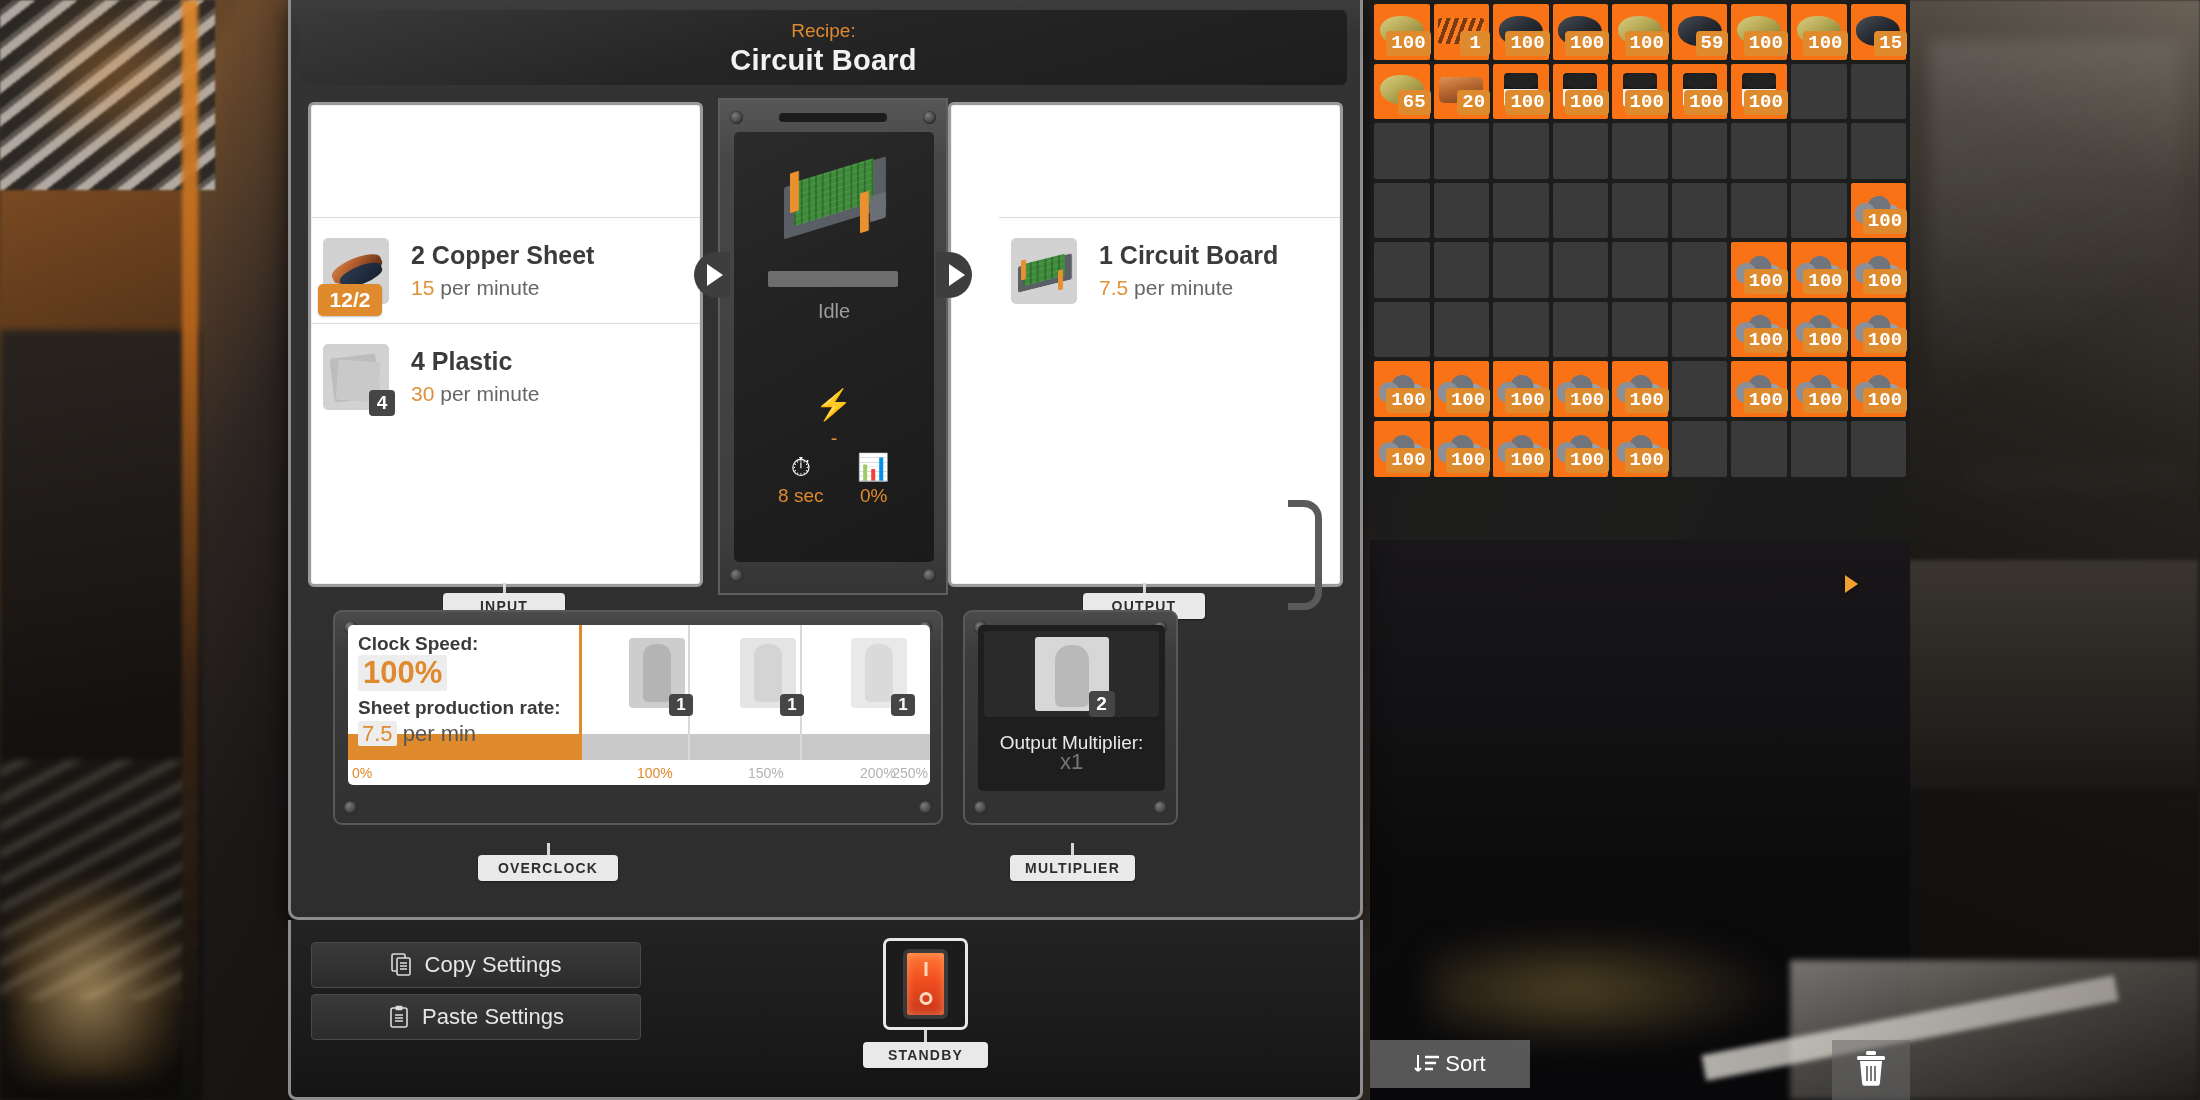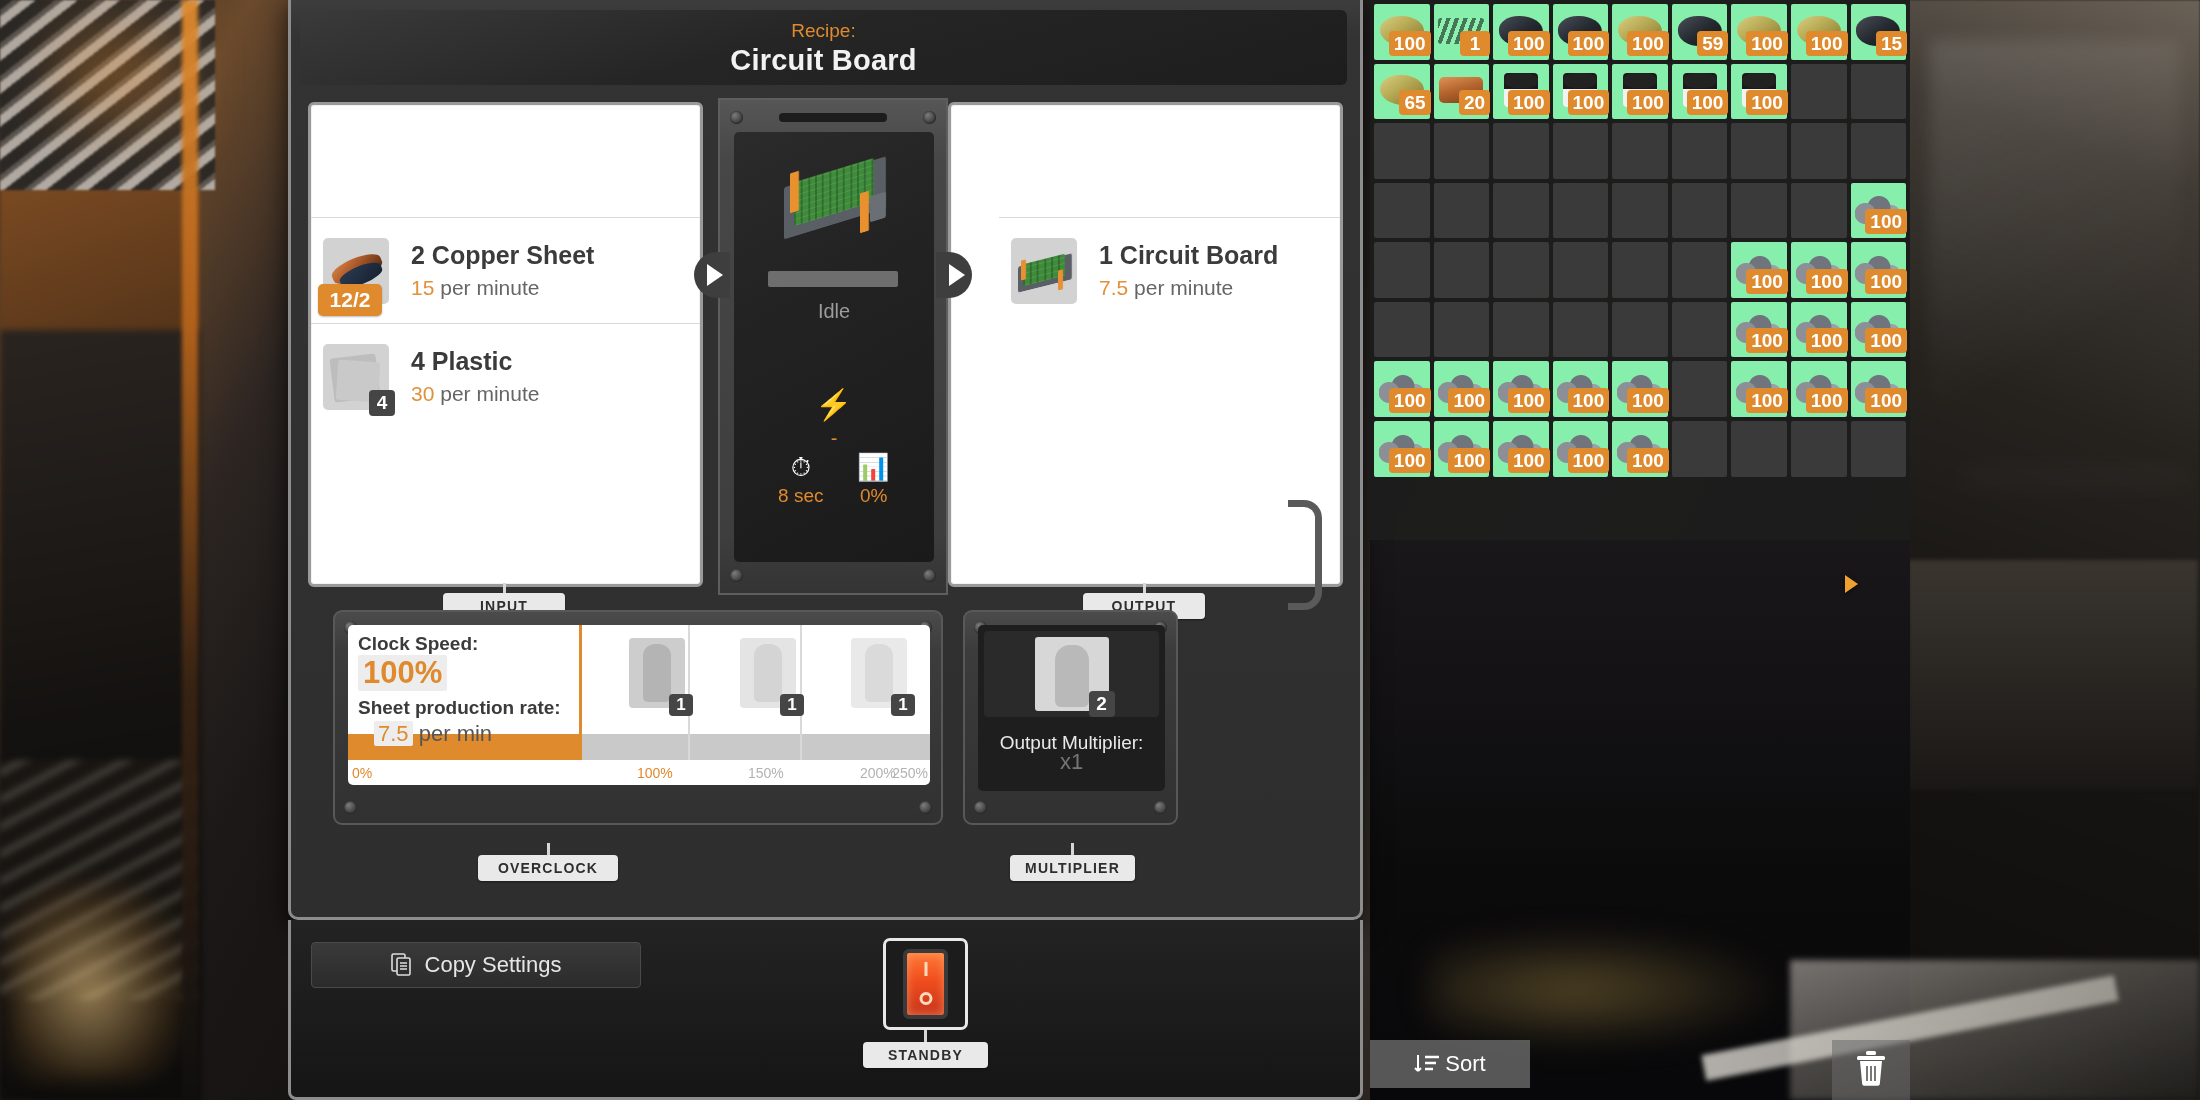--- a/index.html
+++ b/index.html
@@ -366,21 +366,21 @@
   #inventory {
     position:absolute; left:1370px; top:0; width:540px; height:540px;
     background: rgba(28,28,28,.92);
     padding:4px;
   }
   .inv-grid { display:grid; grid-template-columns: repeat(9, 1fr); gap:4px; }
   .inv-cell {
     position:relative; aspect-ratio:1/1;
     background:#3a3a3a; border-radius:2px;
   }
-  .inv-cell.filled { background:#86efac; }
+  .inv-cell.filled { background:#f97316;font-family:Liberation Mono, monospace; }
   .inv-badge {
     position:absolute; right:-1px; bottom:4px; min-width:30px;
     background:#e08a2e; color:#fff; font-size:19px; font-weight:700;
     text-align:center; padding:1px 5px; border-radius:4px;
     line-height:23px;
   }
   
   .sp { position:absolute; left:50%; top:48%; transform:translate(-50%,-50%); }
   .sp-ore-gold { width:44px; height:30px; border-radius:48% 52% 44% 56%;
     background: linear-gradient(145deg,#d8cf82 0%, #b6a954 45%, #7e7433 100%); }
@@ -572,21 +572,21 @@
           <span class="gbadge">1</span>
         </div>
         <div class="oc-ghost" style="left:503px;top:13px;background:#e9e9e9;">
           <div class="gshape" style="background:#dadada;"></div>
           <span class="gbadge">1</span>
         </div>
 
         <div class="oc-label" style="left:10px;top:8px;">Clock Speed:</div>
         <div class="oc-value-big" style="left:10px;top:30px;">100%</div>
         <div class="oc-label" style="left:10px;top:72px;">Sheet production rate:</div>
-        <div class="oc-value" style="left:26px;top:96px;">
+        <div class="oc-value" style="left:10px;top:96px;">
           <span class="num">7.5</span>
           <span>per min</span>
         </div>
 
         <div class="oc-handle" id="oc-handle" style="left: 230.8px;"></div>
 
         <div class="oc-scale">
           <span class="oc-tick lit" style="left:4px;">0%</span>
           <span class="oc-tick lit" style="left:289px;">100%</span>
           <span class="oc-tick" style="left:400px;">150%</span>
@@ -620,20 +620,30 @@
     <div class="footer">
       <div class="ftr-btn" id="copy-settings">
         <span class="ftr-ico">
           <svg width="22" height="24" viewBox="0 0 22 24">
             <rect x="1" y="1" width="13" height="17" rx="1.5" fill="none" stroke="#ddd" stroke-width="1.6"></rect>
             <rect x="6" y="5" width="13" height="17" rx="1.5" fill="#2e2e2e" stroke="#ddd" stroke-width="1.6"></rect>
             <path d="M9 10h7M9 13h7M9 16h7" stroke="#ddd" stroke-width="1.4"></path>
           </svg>
         </span>
         <span>Copy Settings</span>
+      </div>
+      <div class="ftr-btn" id="paste-settings">
+        <span class="ftr-ico">
+          <svg width="22" height="24" viewBox="0 0 22 24">
+            <rect x="3" y="3" width="16" height="19" rx="2" fill="none" stroke="#ddd" stroke-width="1.6"></rect>
+            <rect x="7.5" y="0.8" width="7" height="4.4" rx="1" fill="#ddd"></rect>
+            <path d="M7 10h8M7 13h8M7 16h8" stroke="#ddd" stroke-width="1.4"></path>
+          </svg>
+        </span>
+        <span>Paste Settings</span>
       </div>
 
       <div id="standby-box">
         <div class="rocker">
           <span class="bar"></span>
             <span class="circ"></span>
         </div>
       </div>
       <div class="stem"></div>
       <div class="mod-tab" id="standby-tab">STANDBY</div>

